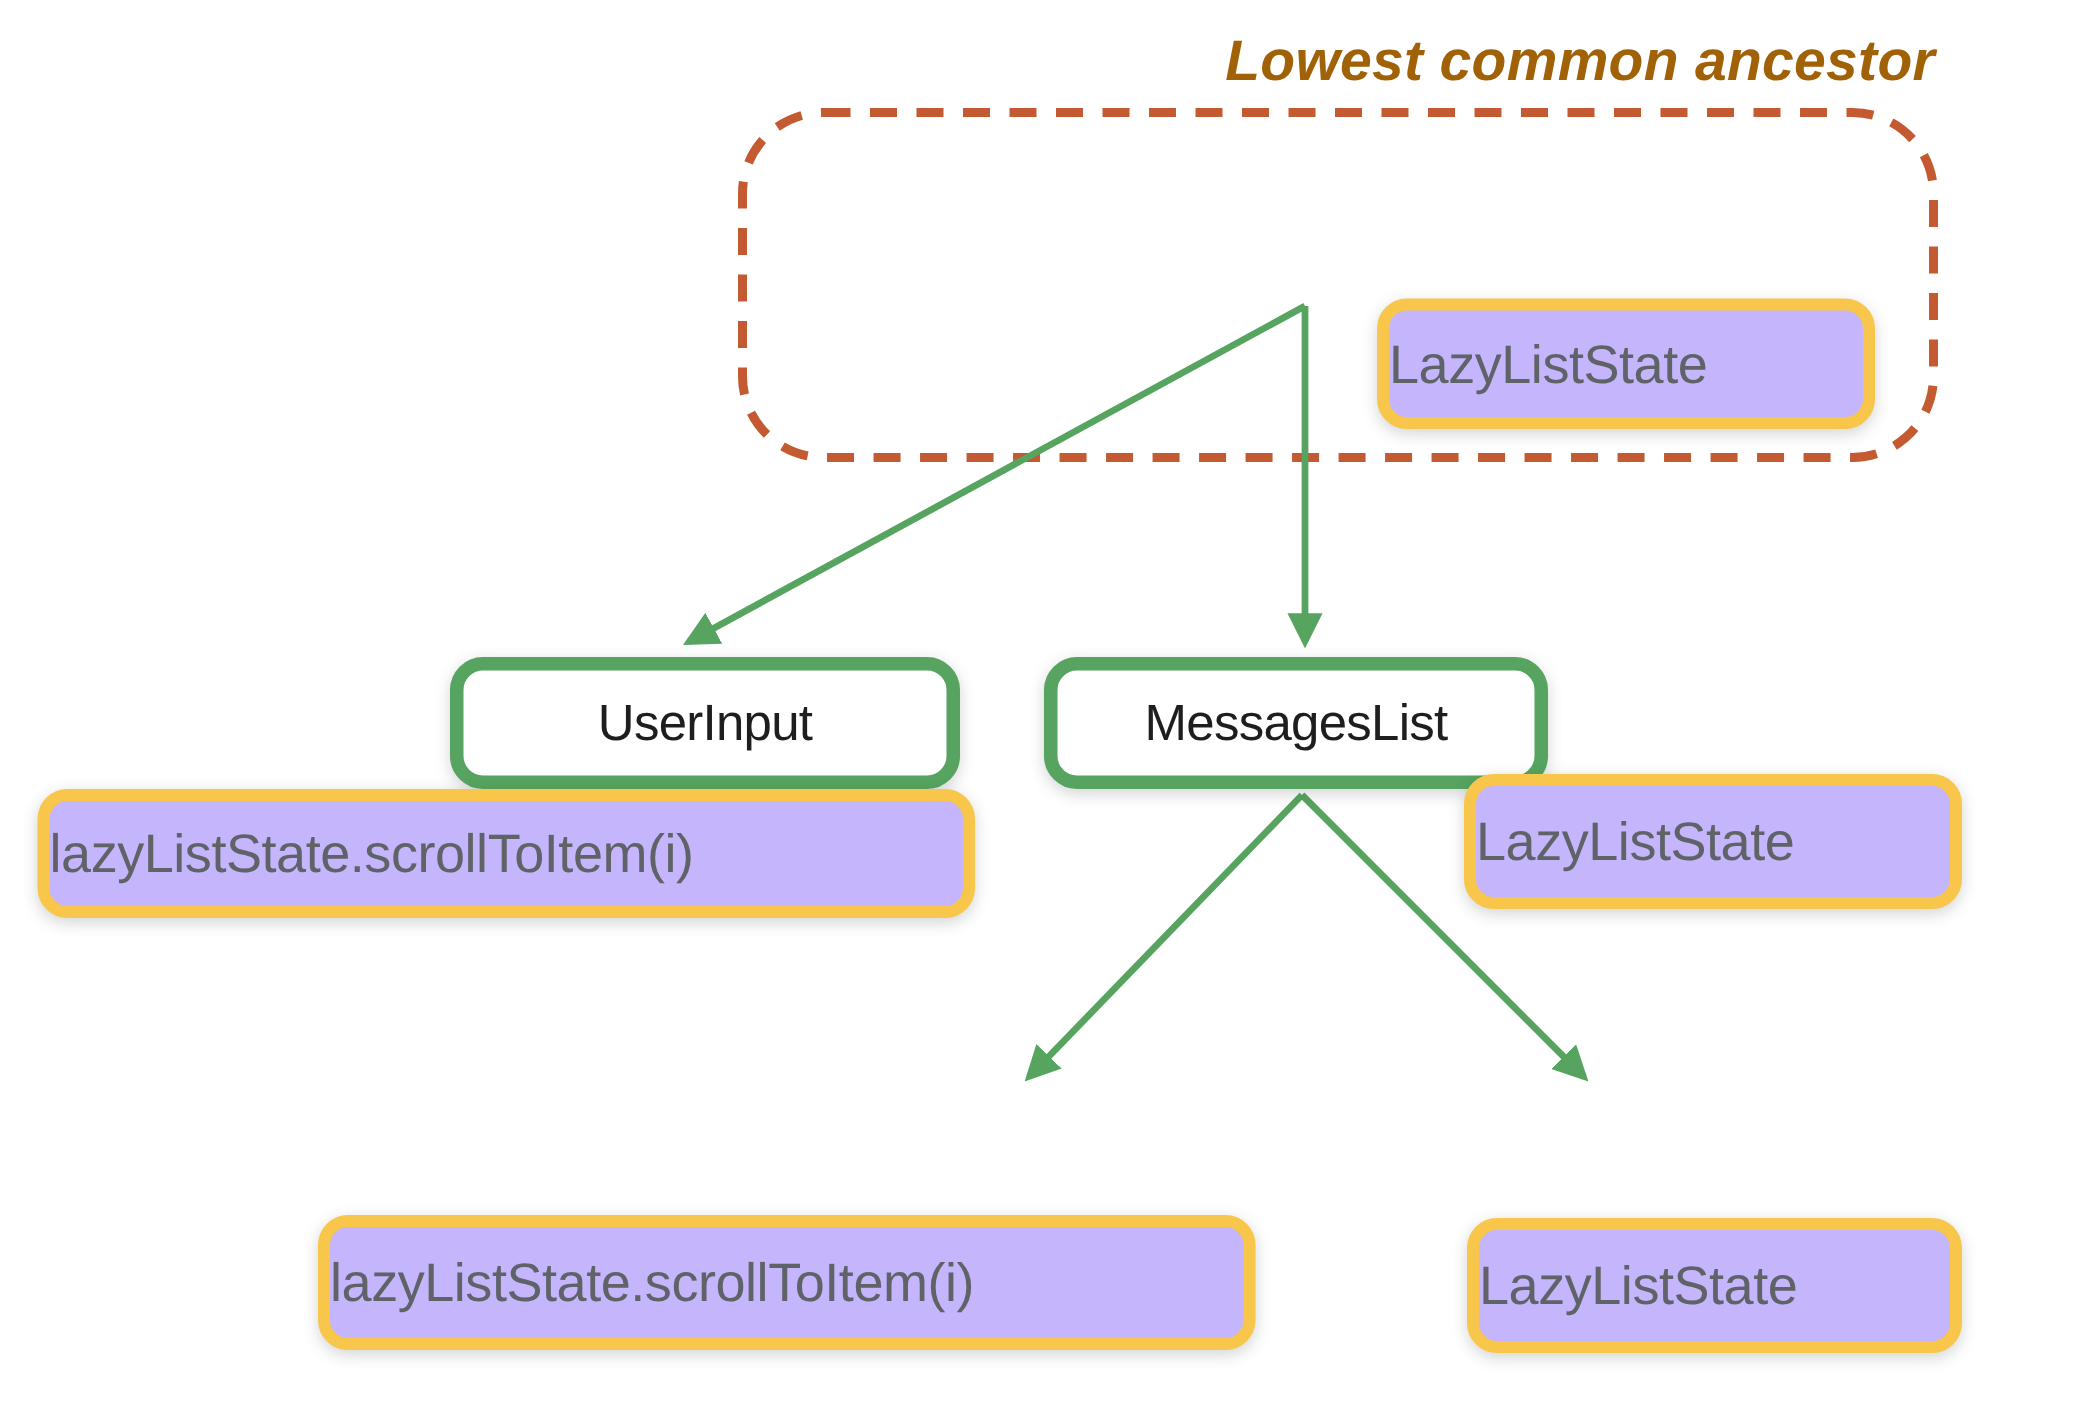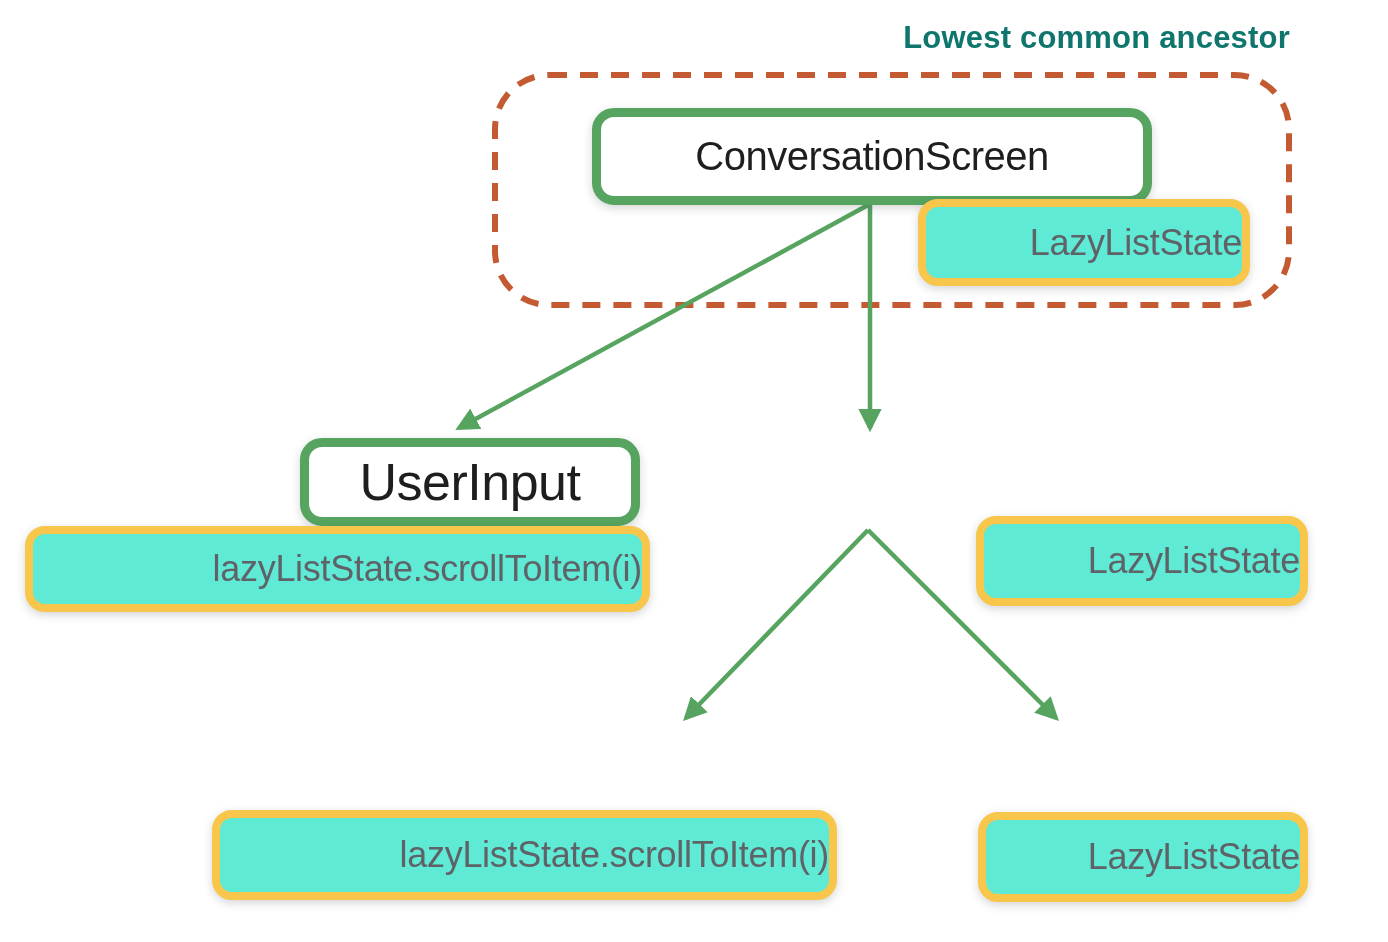--- a/index.html
+++ b/index.html
@@ -18,56 +18,57 @@
   .edges-svg {
     position: absolute;
     left: 0;
     top: 0;
     z-index: 1;
   }
   .annotation {
     position: absolute;
     top: 20px;
     right: 98px;
-    font-size: 31px;
+    font-size: 38px;
     font-weight: bold;
-    color: #0f766e;
+    color: #a16207;
     letter-spacing: 0.2px;
     z-index: 2;
+    font-style: italic;
   }
   .node {
     position: absolute;
     background: #ffffff;
     border: 9px solid #56a45f;
     border-radius: 22px;
     box-sizing: border-box;
     display: flex;
     align-items: center;
     justify-content: center;
     box-shadow: 0 3px 10px rgba(60,64,67,0.22);
     z-index: 3;
   }
   .node .node-label {
     color: #1e1e1e;
-    font-size: 52px;
+    font-size: 34px;
     letter-spacing: -0.5px;
     white-space: nowrap;
   }
   .node.root .node-label {
     font-size: 40px;
   }
   .state {
     position: absolute;
-    background: #5eead4;
+    background: #c4b5fd;
     border: 8px solid #f7c64b;
     border-radius: 20px;
     box-sizing: border-box;
     display: flex;
     align-items: center;
-    justify-content: flex-end;
+    justify-content: flex-start;
     box-shadow: 0 3px 10px rgba(60,64,67,0.22);
     z-index: 4;
   }
   .state .state-label {
     color: #5f6368;
     font-size: 36px;
     letter-spacing: -0.3px;
     white-space: nowrap;
   }
 </style>
@@ -86,28 +87,28 @@
     </defs>
 
     <rect x="495" y="75" width="794" height="230" rx="54" ry="54" fill="none" stroke="#c35a31" stroke-width="6" stroke-dasharray="18 13"></rect>
 
     <line x1="870" y1="204" x2="459" y2="428" stroke="#56a45f" stroke-width="4.5" marker-end="url(#arrowhead)"></line>
     <line x1="870" y1="204" x2="870" y2="428" stroke="#56a45f" stroke-width="4.5" marker-end="url(#arrowhead)"></line>
     <line x1="868" y1="530" x2="686" y2="718" stroke="#56a45f" stroke-width="4.5" marker-end="url(#arrowhead)"></line>
     <line x1="868" y1="530" x2="1056" y2="718" stroke="#56a45f" stroke-width="4.5" marker-end="url(#arrowhead)"></line>
   </svg>
 
-  <div class="node root" style="left:592px; top:108px; width:560px; height:97px;">
-    <span class="node-label">ConversationScreen</span>
-  </div>
 
   <div class="node" style="left:300px; top:438px; width:340px; height:88px;">
     <span class="node-label">UserInput</span>
   </div>
 
+  <div class="node" style="left:696px; top:438px; width:336px; height:88px;">
+    <span class="node-label">MessagesList</span>
+  </div>
 
 
 
   <div class="state" style="left:918px; top:199px; width:332px; height:87px;">
     <span class="state-label">LazyListState</span>
   </div>
 
   <div class="state" style="left:25px; top:526px; width:625px; height:86px;">
     <span class="state-label">lazyListState.scrollToItem(i)</span>
   </div>

